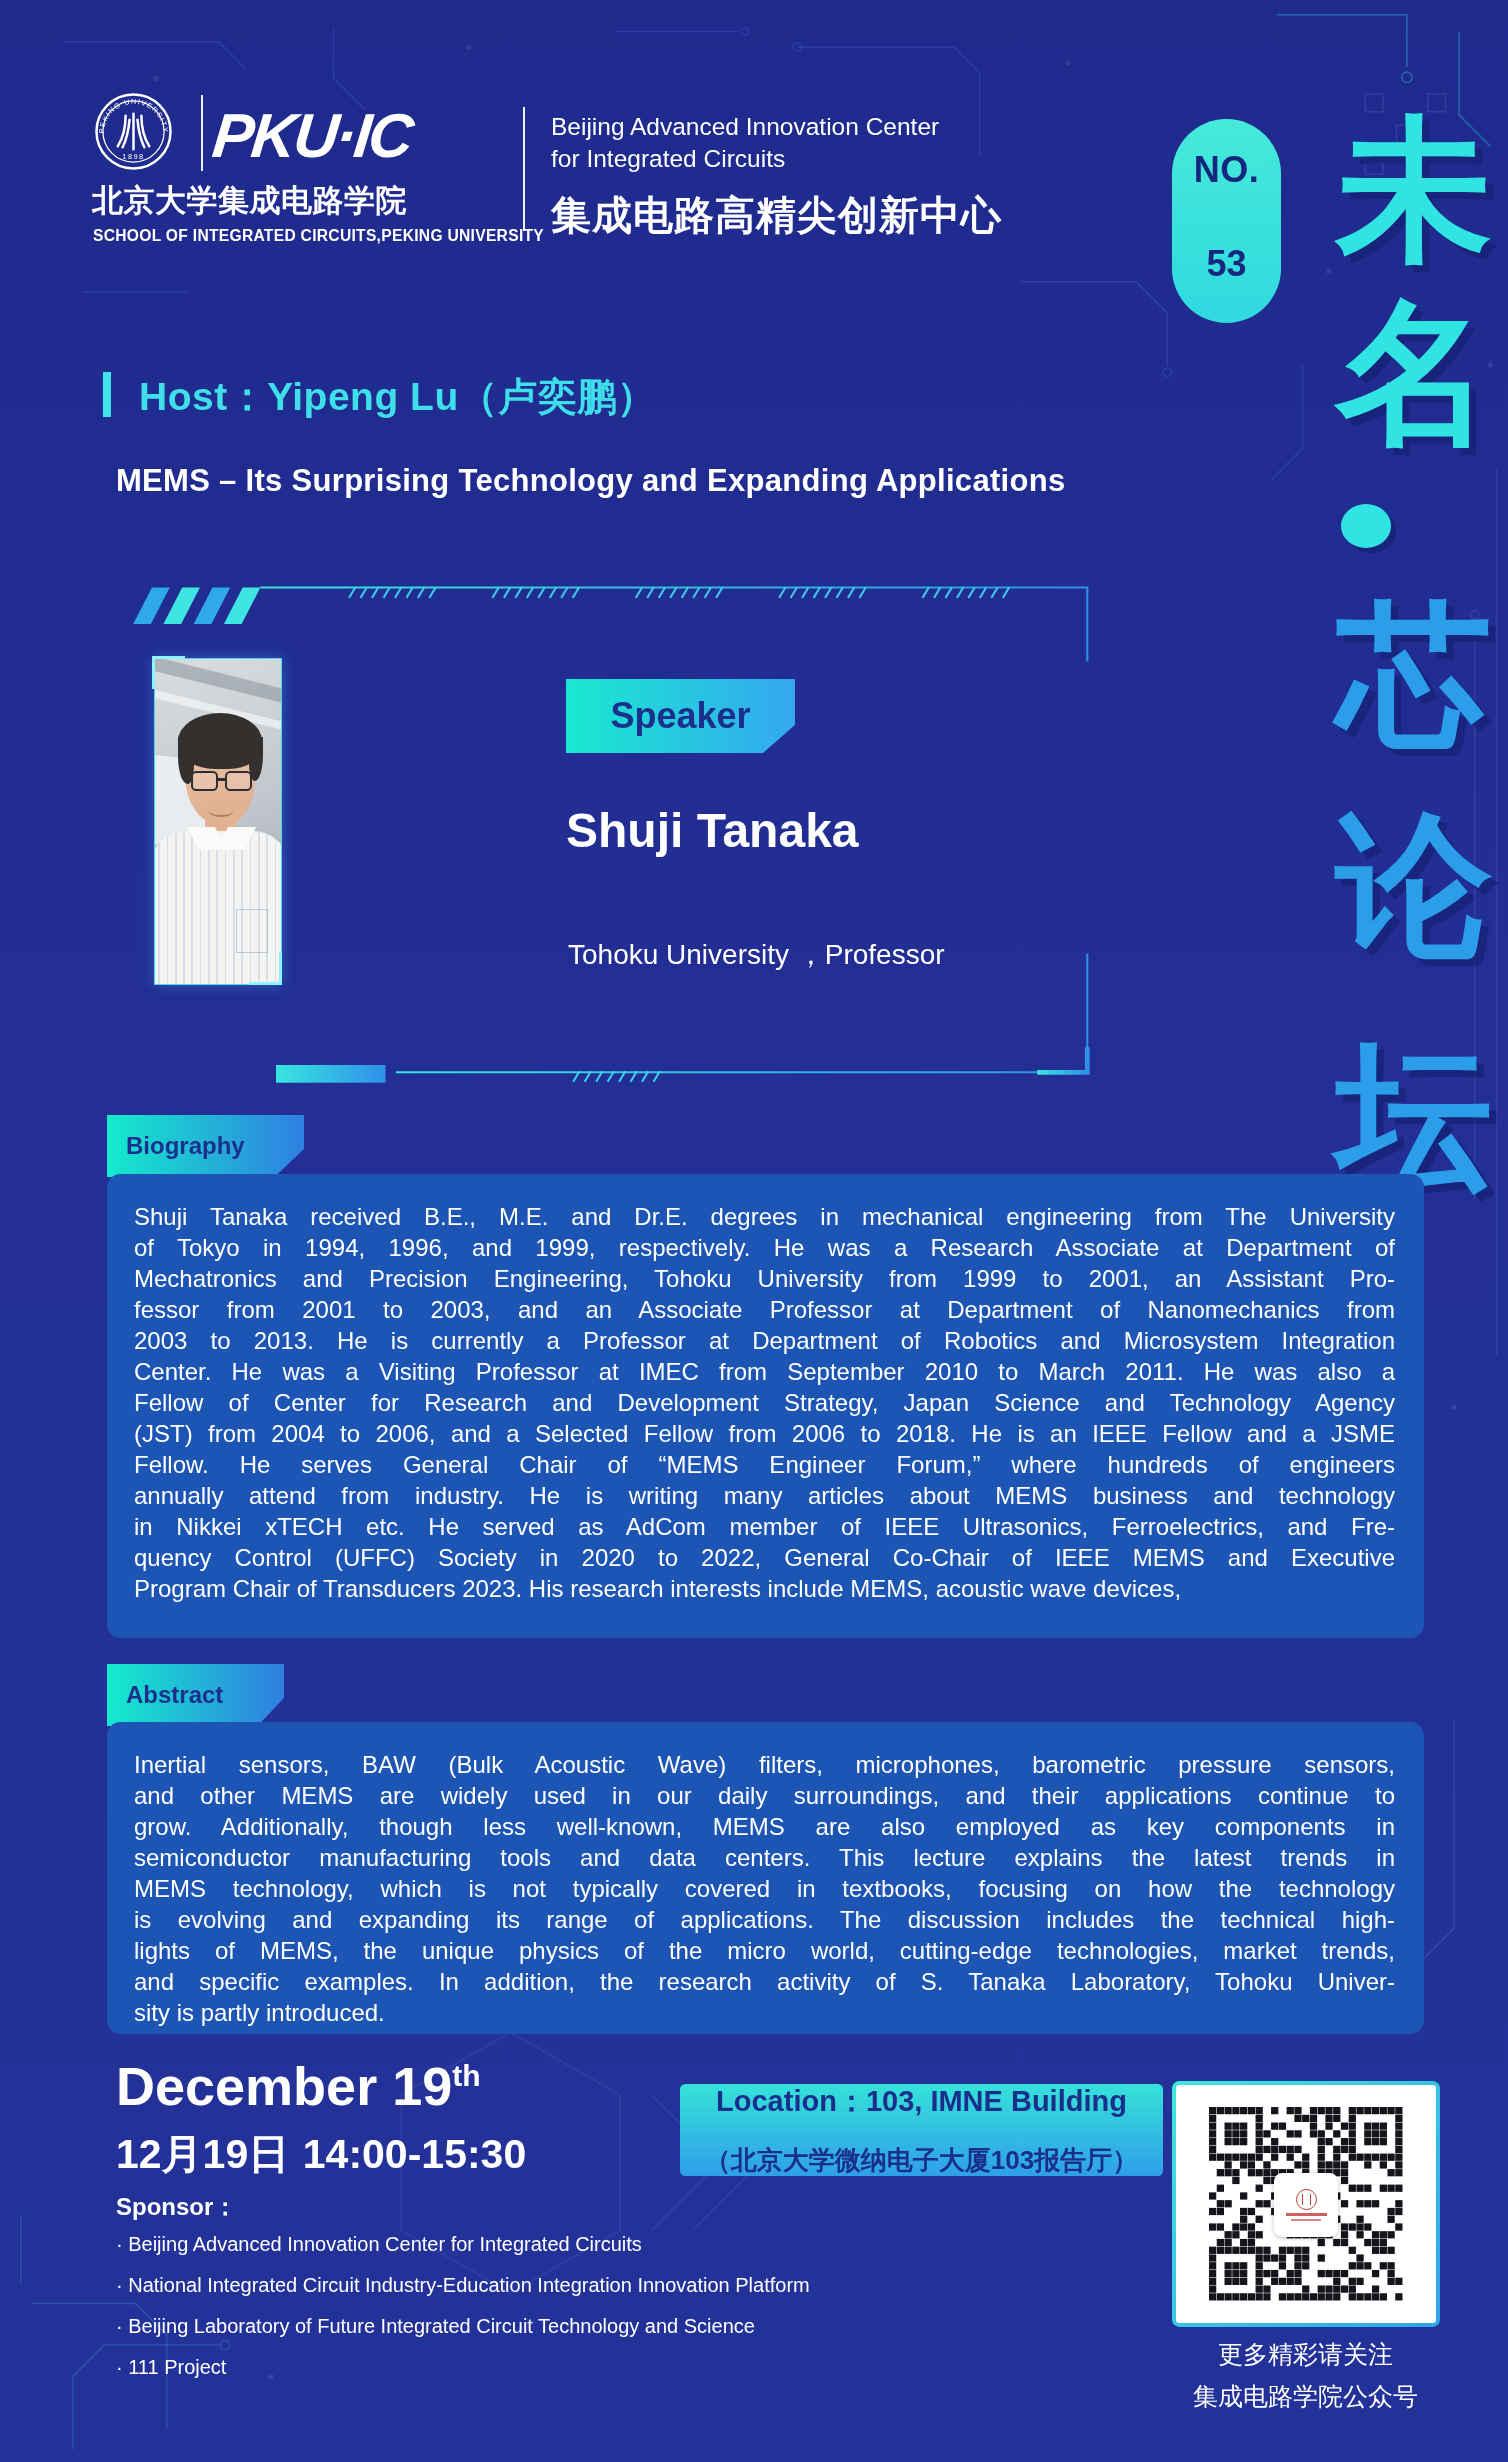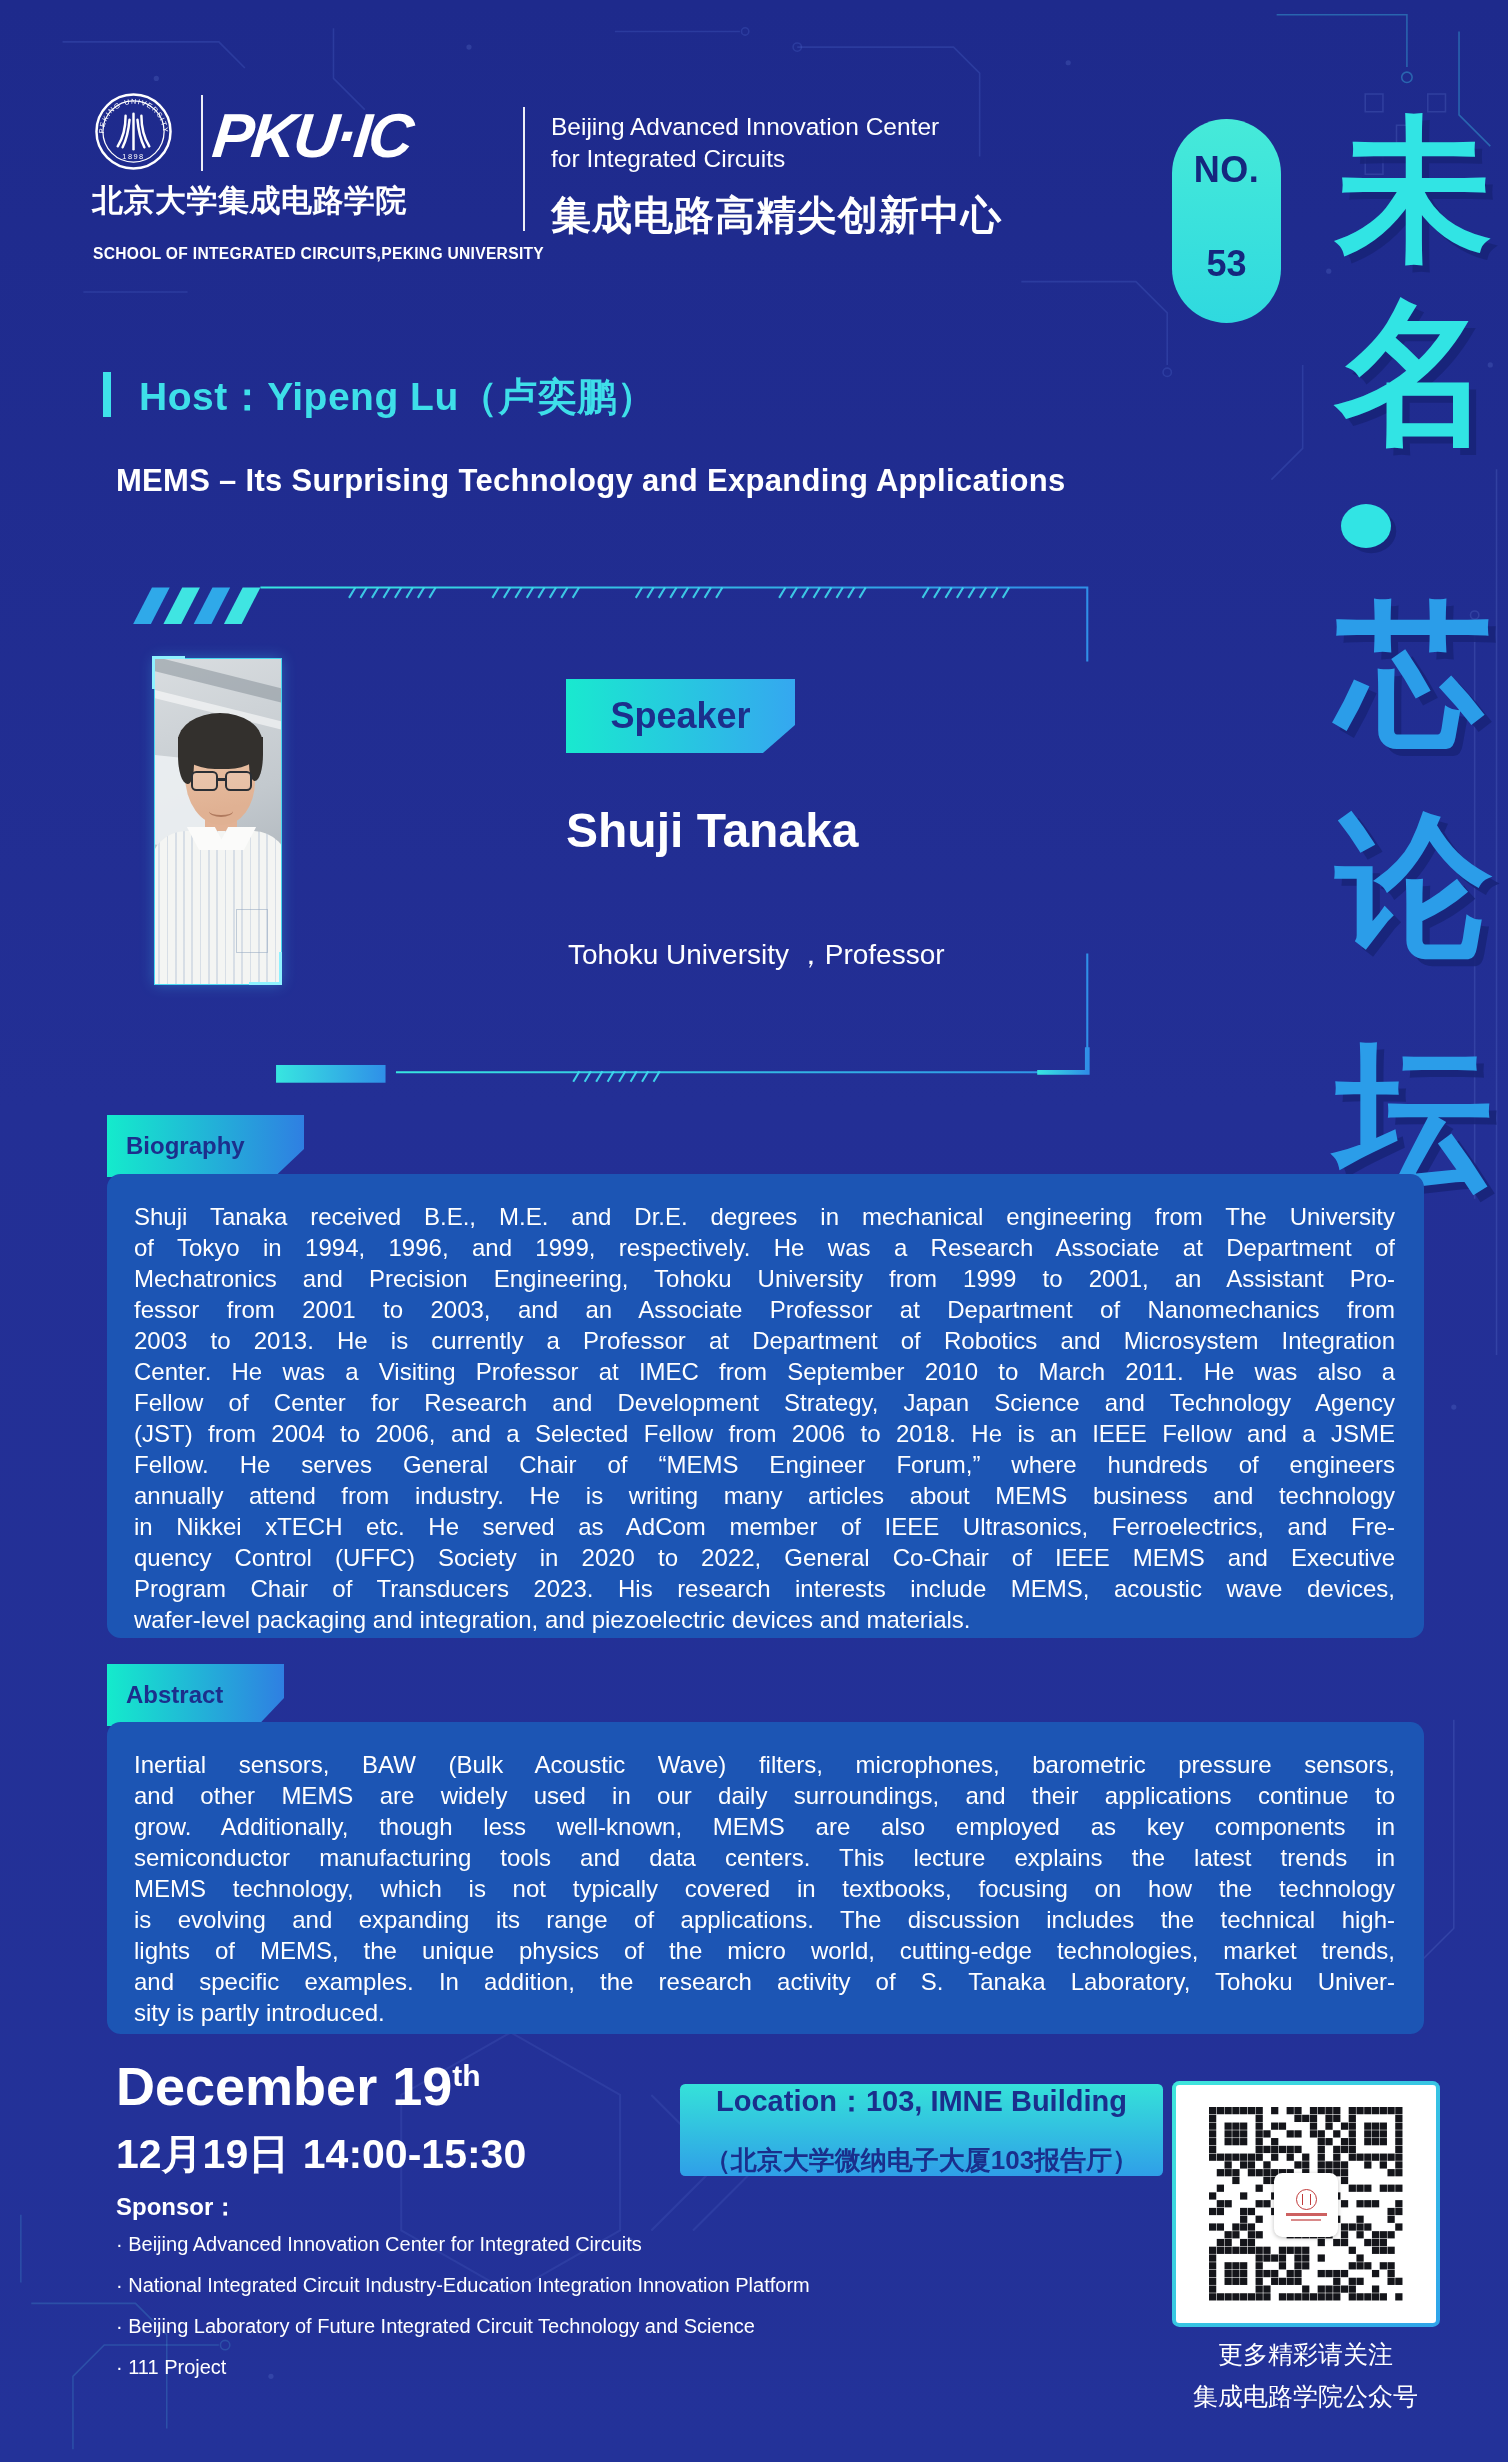--- a/index.html
+++ b/index.html
@@ -9,21 +9,21 @@
   .abs{position:absolute;}
   svg{display:block;}
   
   .seal{left:94px;top:92px;width:79px;height:79px;}
   .hdiv{background:rgba(255,255,255,.92);width:1.6px;}
   .hdiv1{left:201px;top:95px;height:76px;}
   .hdiv2{left:523px;top:107px;height:124px;}
   .pkuic{left:213px;top:100px;font-size:62px;font-weight:800;font-style:italic;
     letter-spacing:-2.6px;transform:skewX(-6deg);color:#fff;}
   .school-cn{left:92px;top:180px;font-size:31px;font-weight:700;letter-spacing:0.5px;}
-  .school-en{left:93px;top:245px;font-size:15.6px;font-weight:700;letter-spacing:0.3px;}
+  .school-en{left:93px;top:227px;font-size:15.6px;font-weight:700;letter-spacing:0.3px;}
   .center-en{left:551px;top:111px;font-size:24.5px;font-weight:500;line-height:32px;}
   .center-cn{left:551px;top:188px;font-size:40px;font-weight:700;letter-spacing:1px;}
   
   .no-pill{left:1172px;top:119px;width:109px;height:204px;border-radius:57px;
     background:linear-gradient(180deg,#46ead9 0%,#2fd9df 100%);color:#15277e;text-align:center;}
   .no-label{position:absolute;top:30px;width:100%;font-size:36px;font-weight:800;letter-spacing:0.5px;}
   .no-num{position:absolute;top:124px;width:100%;font-size:36px;font-weight:800;}
   .fchar{left:1328px;width:172px;text-align:center;font-size:156px;line-height:1.05;font-weight:700;
     text-shadow:7.3px 7.3px 0 rgba(23,35,120,.85);}
   .fchar.c1{color:#31e4e4;}
@@ -275,21 +275,20 @@
       <div class="tline">fessor from 2001 to 2003, and an Associate Professor at Department of Nanomechanics from</div>
       <div class="tline">2003 to 2013. He is currently a Professor at Department of Robotics and Microsystem Integration</div>
       <div class="tline">Center. He was a Visiting Professor at IMEC from September 2010 to March 2011. He was also a</div>
       <div class="tline">Fellow of Center for Research and Development Strategy, Japan Science and Technology Agency</div>
       <div class="tline">(JST) from 2004 to 2006, and a Selected Fellow from 2006 to 2018. He is an IEEE Fellow and a JSME</div>
       <div class="tline">Fellow. He serves General Chair of “MEMS Engineer Forum,” where hundreds of engineers</div>
       <div class="tline">annually attend from industry. He is writing many articles about MEMS business and technology</div>
       <div class="tline">in Nikkei xTECH etc. He served as AdCom member of IEEE Ultrasonics, Ferroelectrics, and Fre-</div>
       <div class="tline">quency Control (UFFC) Society in 2020 to 2022, General Co-Chair of IEEE MEMS and Executive</div>
       <div class="tline">Program Chair of Transducers 2023. His research interests include MEMS, acoustic wave devices,</div>
-      <div class="tline">wafer-level packaging and integration, and piezoelectric devices and materials.</div>
     </div>
 
   <div class="abs sec-badge abs-badge">Abstract</div>
   <div class="abs panel abs-panel"></div>
   <div class="abs body-text abs-text">
 
   <div class="tline">Inertial sensors, BAW (Bulk Acoustic Wave) filters, microphones, barometric pressure sensors,</div>
       <div class="tline">and other MEMS are widely used in our daily surroundings, and their applications continue to</div>
       <div class="tline">grow. Additionally, though less well-known, MEMS are also employed as key components in</div>
       <div class="tline">semiconductor manufacturing tools and data centers. This lecture explains the latest trends in</div>

